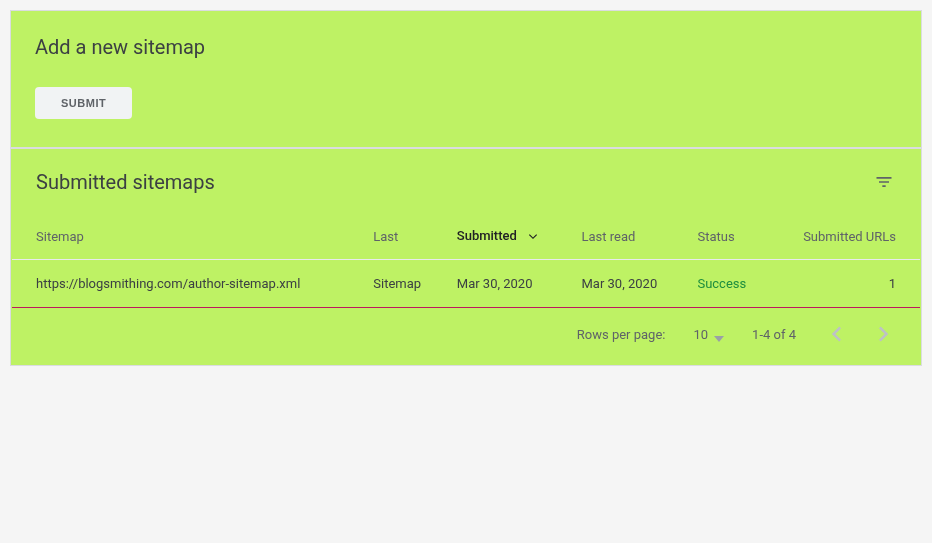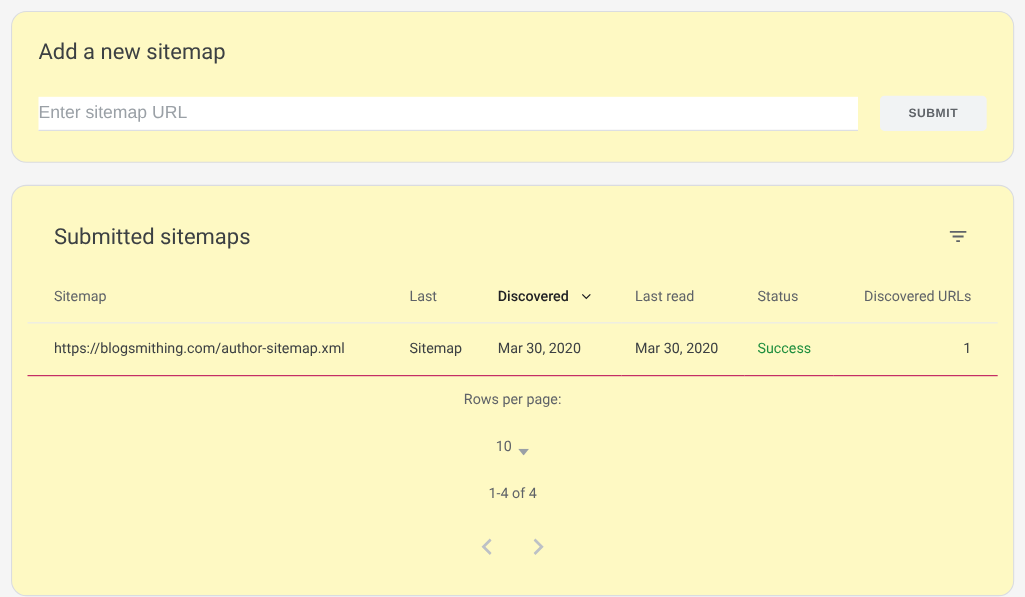--- a/index.html
+++ b/index.html
@@ -4,24 +4,23 @@
   <style>
     * { box-sizing: border-box; margin: 0; padding: 0; }
     body {
       font-family: Roboto, Arial, sans-serif;
       background: #f5f5f5;
       padding: 10px;
       width: 932px;
       color: #3c4043;
     }
     .card {
-      background: #fef9c3;
+      background: #bef264;
       border: 1px solid #dadce0;
-      border-radius: 14px;
-      margin-bottom: 20px;
+      border-radius: 0;
     }
     .add-card {
       padding: 24px 24px 28px 24px;
     }
     .add-title {
       font-size: 20px;
       color: #3c4043;
       font-weight: 400;
       margin-bottom: 28px;
     }
@@ -47,21 +46,21 @@
       border: none;
       color: #5f6368;
       font-size: 11px;
       font-weight: 700;
       letter-spacing: 0.5px;
       padding: 10px 26px;
       border-radius: 4px;
       cursor: pointer;
     }
     .list-card {
-      padding: 14px;
+      padding: 1px;
     }
     .list-header {
       display: flex;
       justify-content: space-between;
       align-items: center;
       padding: 20px 24px 20px 24px;
     }
     .list-title {
       font-size: 20px;
       color: #3c4043;
@@ -108,21 +107,20 @@
     td:last-child { padding-right: 24px; text-align: right; }
     .status-success { color: #1e8e3e; }
     .pagination {
       display: flex;
       justify-content: flex-end;
       align-items: center;
       padding: 14px 24px 18px 24px;
       font-size: 13px;
       color: #5f6368;
       gap: 28px;
-      flex-direction: column;
     }
     .rows-select {
       display: inline-flex;
       align-items: flex-end;
       gap: 6px;
       cursor: pointer;
     }
     .nav-btn {
       width: 24px;
       height: 24px;
@@ -134,50 +132,49 @@
     }
     .nav-btns { display: inline-flex; gap: 24px; }
     tbody tr { cursor: pointer; }
   </style>
 </head>
 <body>
 
 <div class="card add-card">
   <div class="add-title">Add a new sitemap</div>
   <div class="add-row">
-    <input class="url-input" type="text" placeholder="Enter sitemap URL" style="">
     <button class="submit-btn">SUBMIT</button>
   </div>
 </div>
 
 <div class="card list-card">
   <div class="list-header">
     <div class="list-title">Submitted sitemaps</div>
     <div class="filter-icon">
       <svg width="20" height="20" viewBox="0 0 24 24" fill="#5f6368">
           <path d="M10 18h4v-2h-4v2zM3 6v2h18V6H3zm3 7h12v-2H6v2z"></path>
         </svg>
     </div>
   </div>
   <table>
     <thead>
       <tr>
         <th>Sitemap</th>
         <th>Last</th>
         <th class="sorted">
-          <span>Discovered</span>
+          <span>Submitted</span>
           <span class="sort-arrow">
             <svg width="14" height="14" viewBox="0 0 24 24" fill="#202124">
                 <path d="M12 4v12.17l-5.59-5.59L5 12l7 7 7-7-1.41-1.41L12 16.17V4z"></path>
               </svg>
           </span>
         </th>
         <th>Last read</th>
         <th>Status</th>
-        <th>Discovered URLs</th>
+        <th>Submitted URLs</th>
       </tr>
     </thead>
     <tbody id="sitemap-rows">
         <tr>
           <td>https://blogsmithing.com/author-sitemap.xml</td>
           <td>Sitemap</td>
           <td>Mar 30, 2020</td>
           <td>Mar 30, 2020</td>
           <td class="status-success">Success</td>
           <td>1</td>

